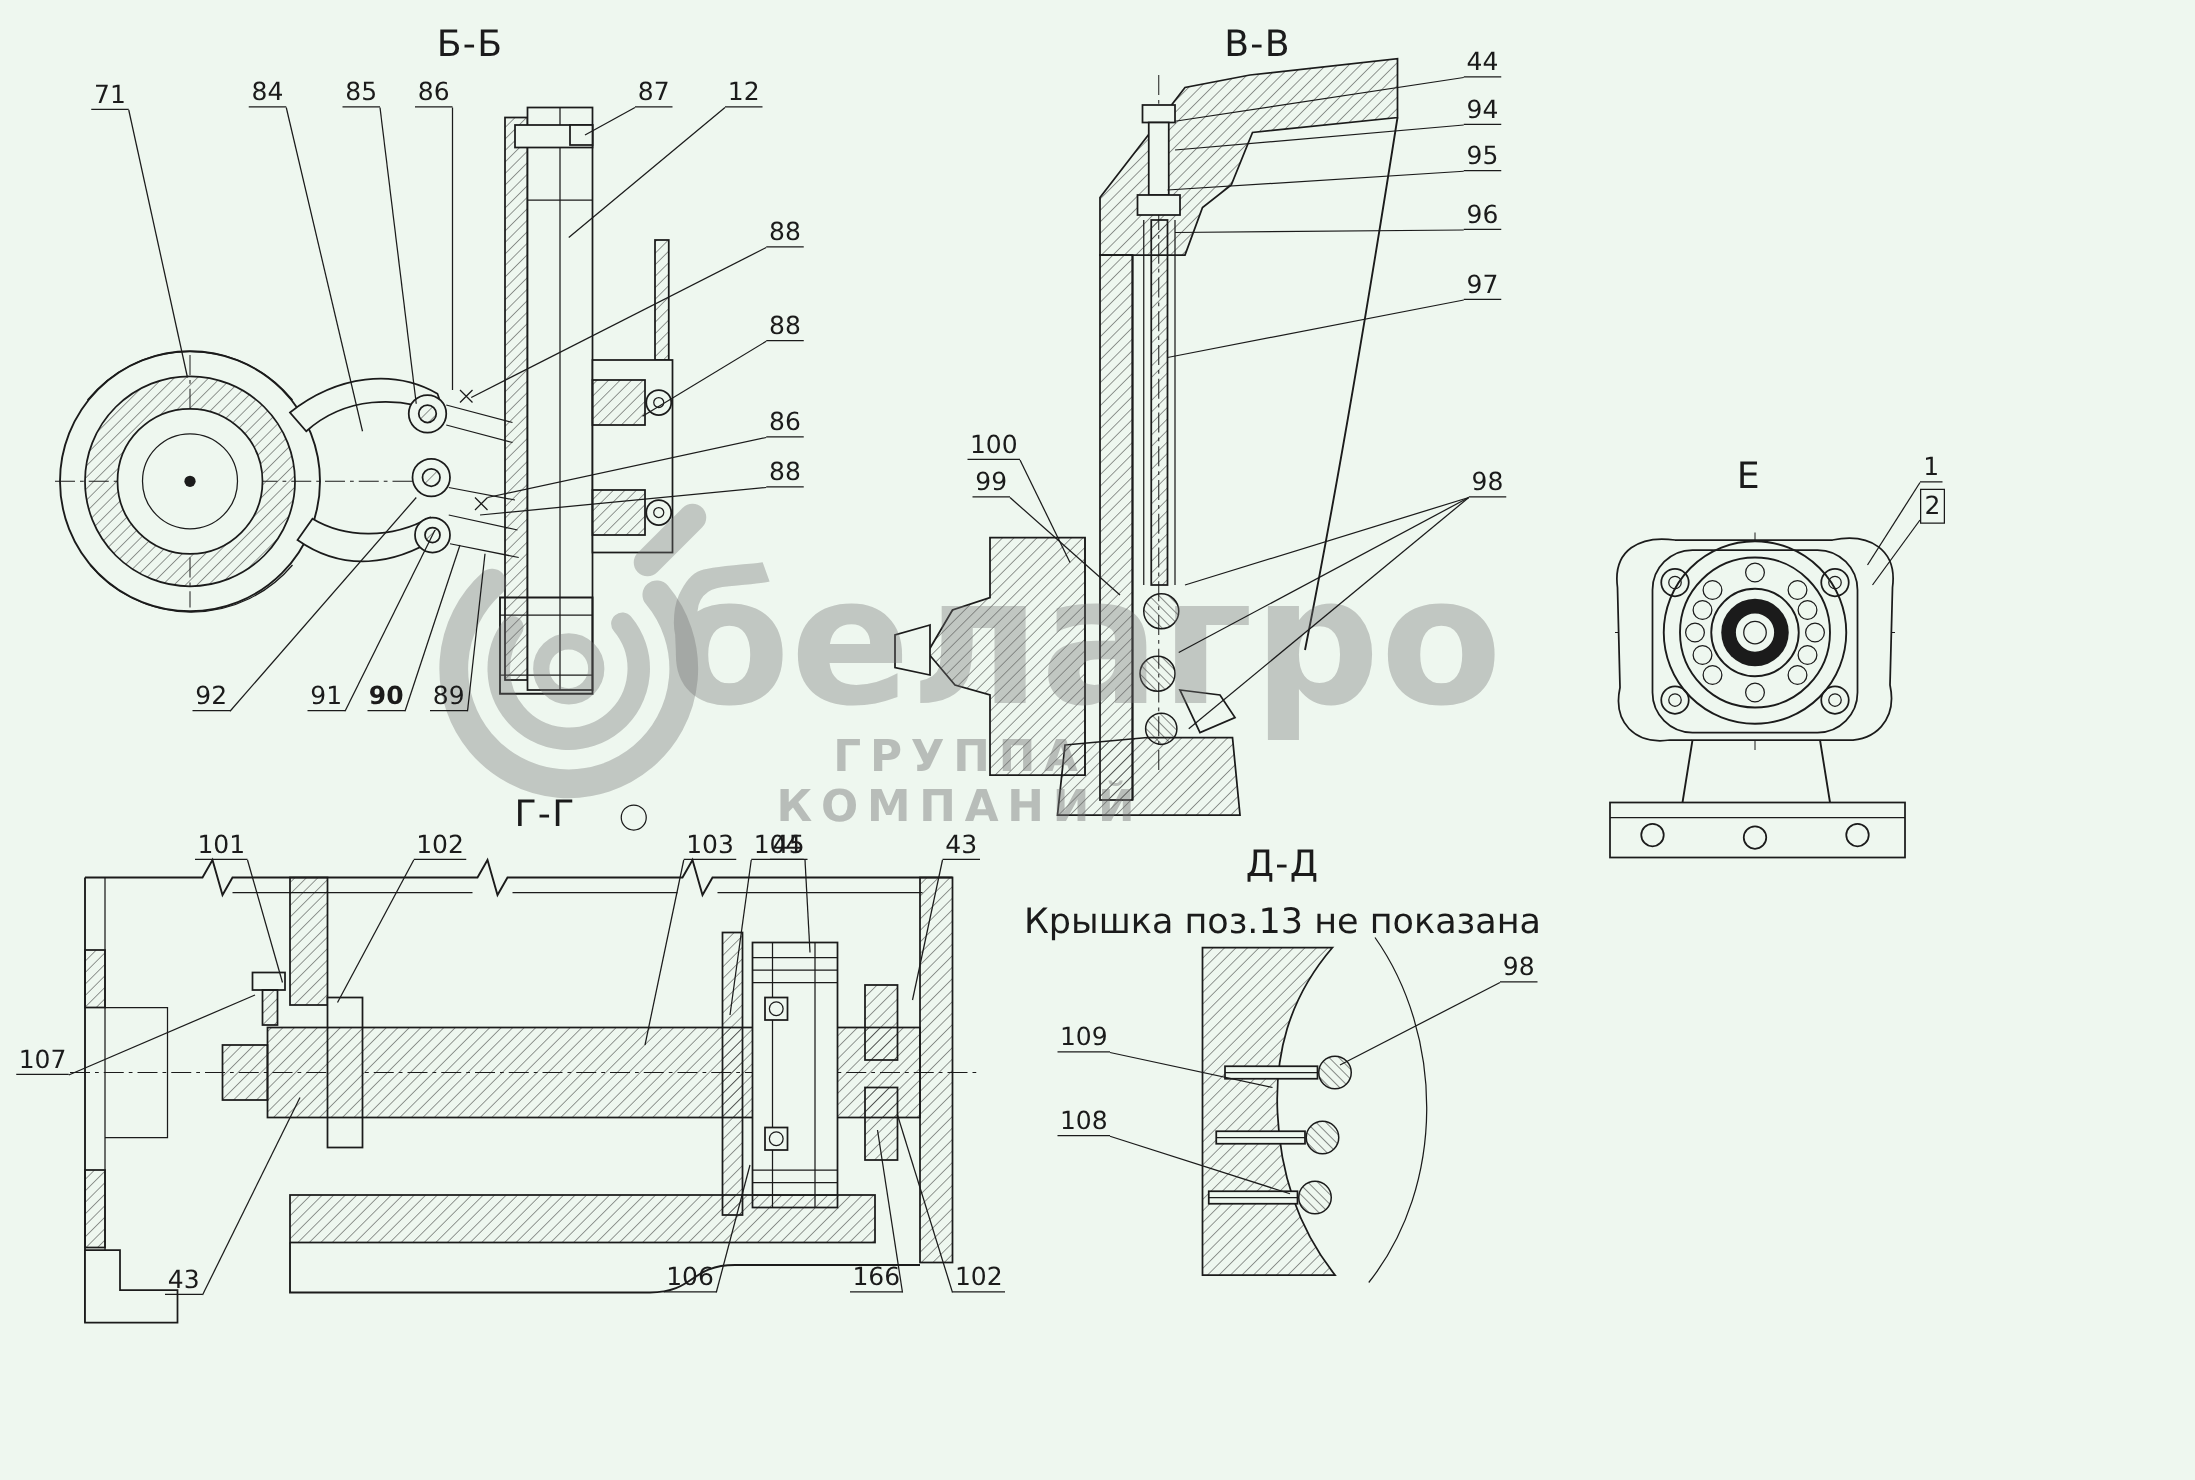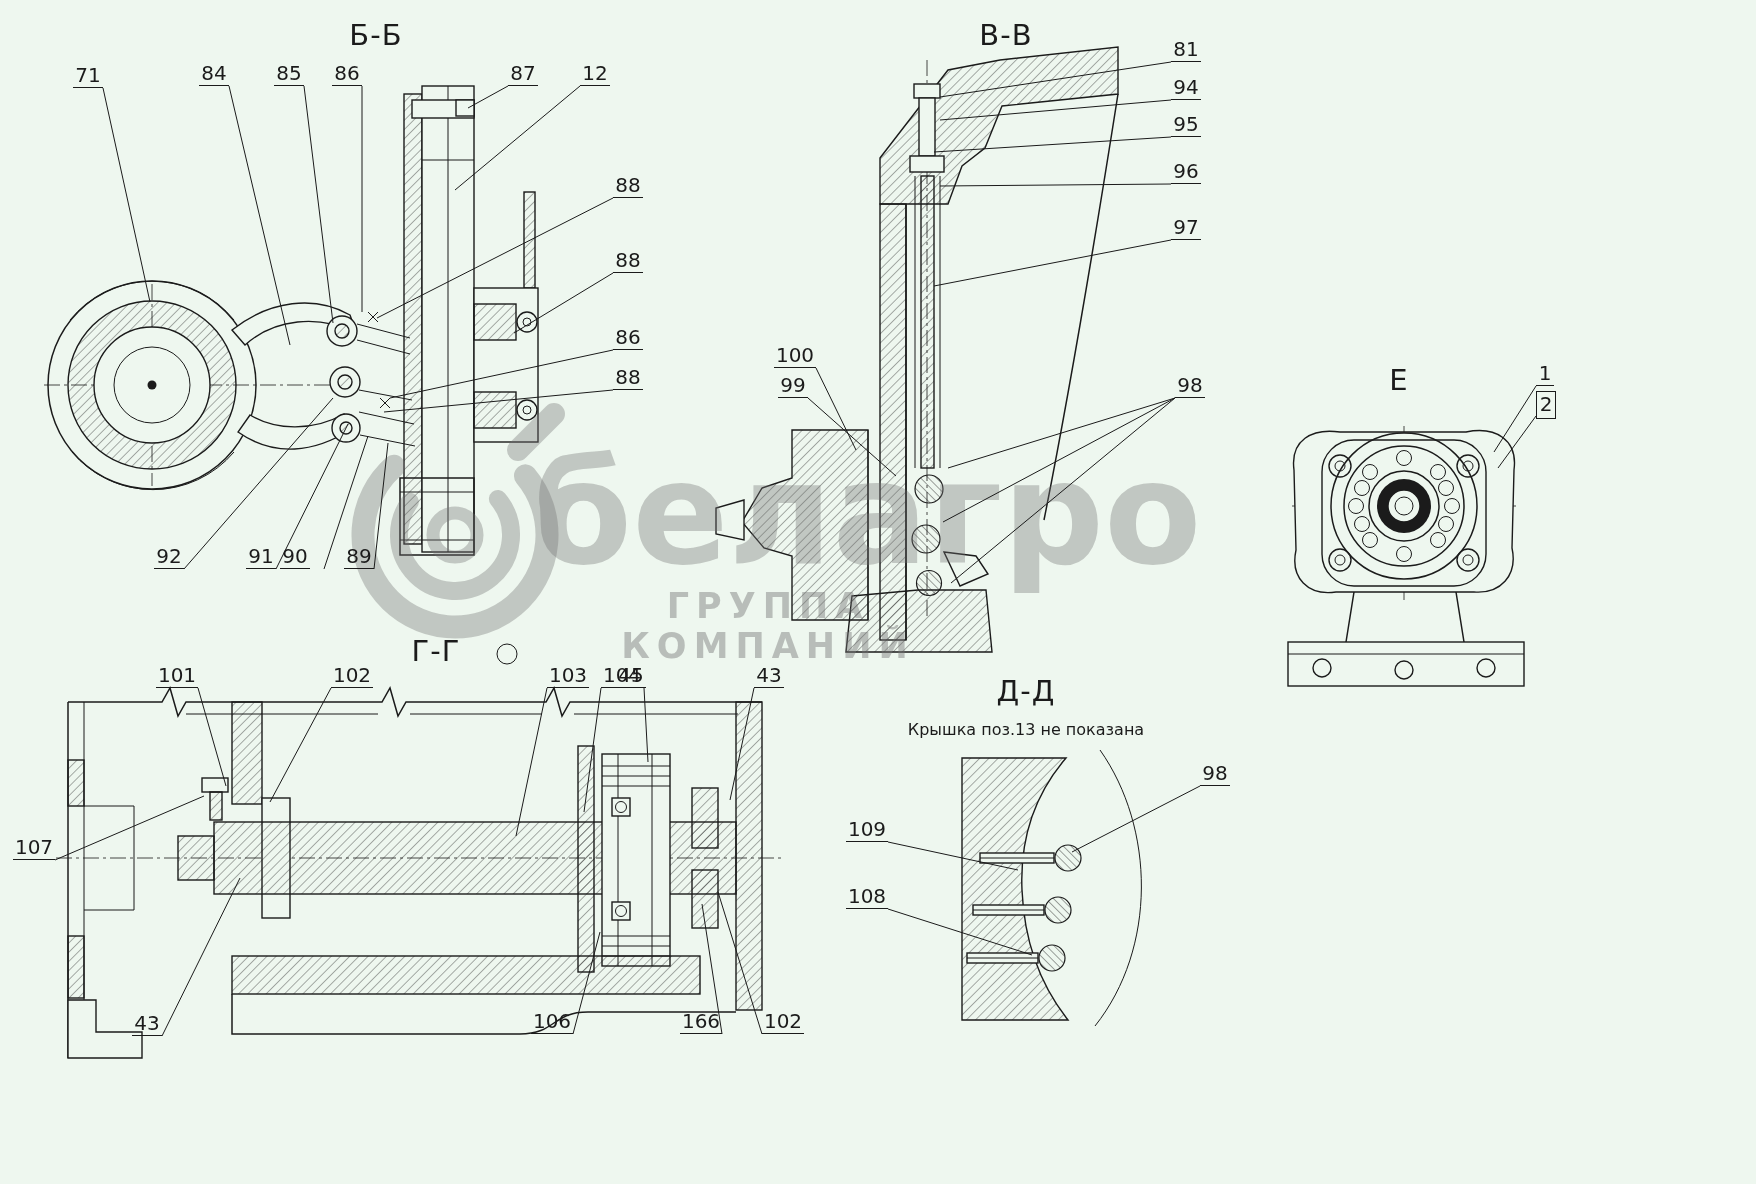--- a/index.html
+++ b/index.html
@@ -17,21 +17,21 @@
   .cl{stroke:#1b1b1b;stroke-width:.8;fill:none;stroke-dasharray:16 4 3 4;}
   .fl{stroke:#1b1b1b;stroke-width:1.4;fill:#eef7ef;}
   .ht{stroke:#1b1b1b;stroke-width:1.4;fill:url(#h45);}
   .hd{stroke:#1b1b1b;stroke-width:1.2;fill:url(#h135);}
   .dk{stroke:none;fill:#1b1b1b;}
   
   .section-title{
     position:absolute;transform:translateX(-50%);font-size:29px;letter-spacing:1px;
     z-index:50;white-space:nowrap;
   }
-  .note{position:absolute;transform:translateX(-50%);font-size:16px;white-space:nowrap;z-index:50;}
+  .note{position:absolute;transform:translateX(-50%);font-size:28px;white-space:nowrap;z-index:50;}
   .callout{
     position:absolute;font-size:20px;line-height:24px;height:24px;text-align:center;
     border-bottom:1.2px solid #1b1b1b;z-index:50;white-space:nowrap;
   }
   .callout.boxed{border:1.2px solid #1b1b1b;height:26px;}
   
   .watermark{position:absolute;left:0;top:0;width:100%;height:100%;pointer-events:none;z-index:30;border-radius:30px;}
   .wm-logo{position:absolute;left:300px;top:380px;}
   .wm-brand{
     position:absolute;left:533px;top:436px;width:650px;text-align:center;
@@ -298,23 +298,23 @@
     <div class="callout" style="left: 274px; top: 61px; width: 30px;">85</div>
     <div class="callout" style="left: 332px; top: 61px; width: 30px;">86</div>
     <div class="callout" style="left: 508px; top: 61px; width: 30px;">87</div>
     <div class="callout" style="left: 580px; top: 61px; width: 30px;">12</div>
     <div class="callout" style="left: 613px; top: 173px; width: 30px;">88</div>
     <div class="callout" style="left: 613px; top: 248px; width: 30px;">88</div>
     <div class="callout" style="left: 613px; top: 325px; width: 30px;">86</div>
     <div class="callout" style="left: 613px; top: 365px; width: 30px;">88</div>
     <div class="callout" style="left: 154px; top: 544px; width: 30px;">92</div>
     <div class="callout" style="left: 246px; top: 544px; width: 30px;">91</div>
-    <div class="callout" style="left: 280px; top: 544px; width: 30px;">90</div>
+    <div class="callout" style="left: 294px; top: 544px; width: 30px; font-weight: bold;">90</div>
     <div class="callout" style="left: 344px; top: 544px; width: 30px;">89</div>
-    <div class="callout" style="left: 1171px; top: 37px; width: 30px;">81</div>
+    <div class="callout" style="left: 1171px; top: 37px; width: 30px;">44</div>
     <div class="callout" style="left: 1171px; top: 75px; width: 30px;">94</div>
     <div class="callout" style="left: 1171px; top: 112px; width: 30px;">95</div>
     <div class="callout" style="left: 1171px; top: 159px; width: 30px;">96</div>
     <div class="callout" style="left: 1171px; top: 215px; width: 30px;">97</div>
     <div class="callout" style="left: 774px; top: 343px; width: 42px;">100</div>
     <div class="callout" style="left: 778px; top: 373px; width: 30px;">99</div>
     <div class="callout" style="left: 1175px; top: 373px; width: 30px;">98</div>
     <div class="callout" style="left: 1536px; top: 361px; width: 18px;">1</div>
     <div class="callout boxed" style="left: 1536px; top: 391px; width: 18px;">2</div>
     <div class="callout" style="left: 156px; top: 663px; width: 42px;">101</div>

